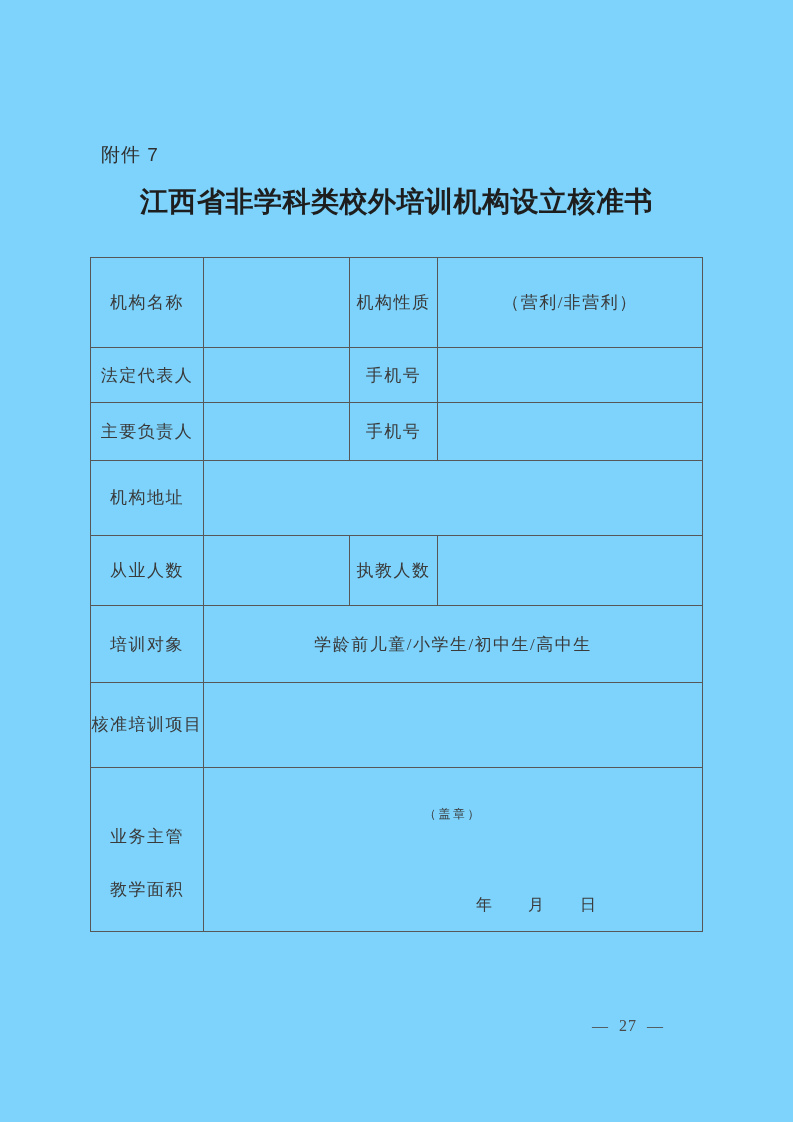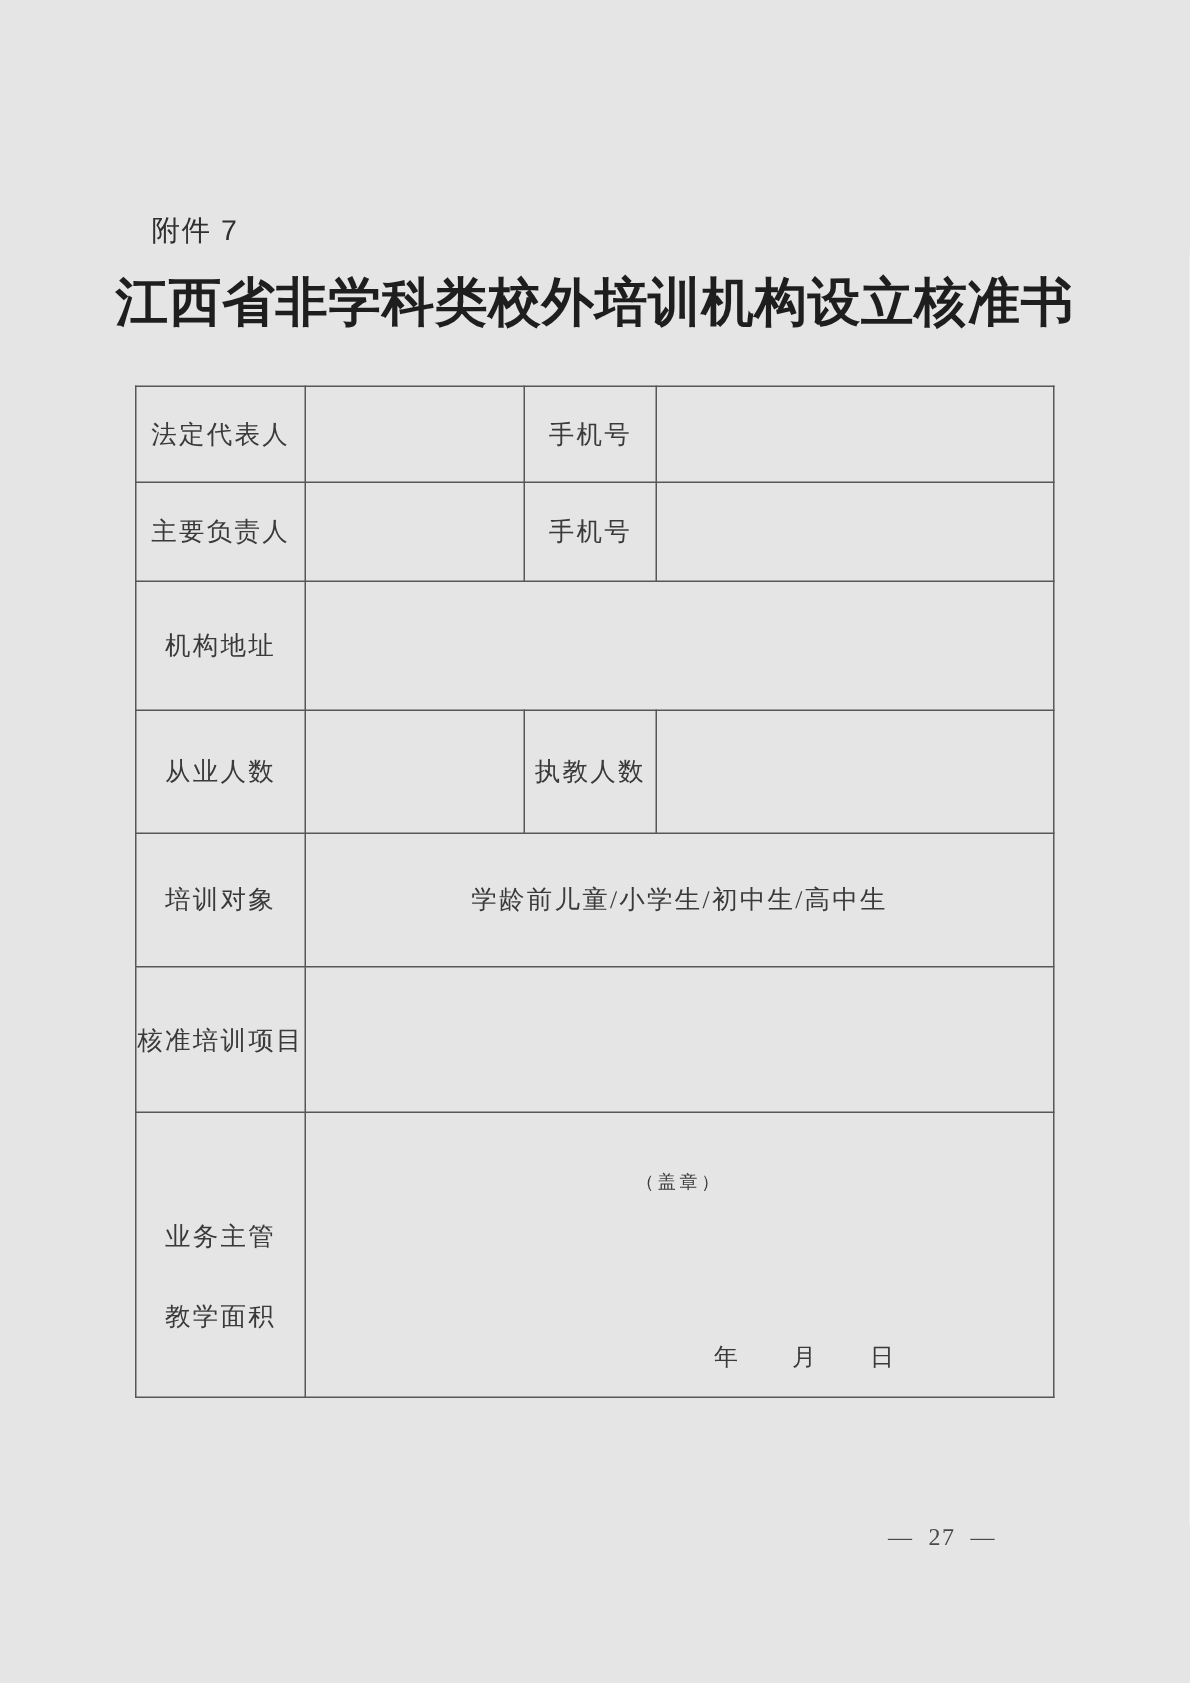--- a/index.html
+++ b/index.html
@@ -11,40 +11,40 @@
     width: 793px;
     height: 1122px;
     position: relative;
     font-family: "Liberation Serif", "DejaVu Serif", serif;
     color: #383838;
     overflow: hidden;
   }
   .page {
     position: absolute;
     inset: 0;
-    background: #e5e5e5;
+    background: #7dd3fc;
   }
   .attachment-label {
     position: absolute;
     left: 101px;
     top: 143px;
     font-family: "Liberation Sans", "DejaVu Sans", sans-serif;
     font-size: 19px;
     line-height: 24px;
     color: #2f2f2f;
     letter-spacing: 1px;
   }
   .doc-title {
     position: absolute;
     left: 0;
     right: 0;
     top: 183px;
     margin: 0;
     text-align: center;
-    font-size: 35px;
+    font-size: 28px;
     line-height: 38px;
     font-weight: 700;
     letter-spacing: 0.5px;
     color: #1e1e1e;
     font-family: "Liberation Serif", "DejaVu Serif", serif;
   }
   table.approval-form {
     position: absolute;
     left: 90px;
     top: 257px;
@@ -129,20 +129,26 @@
   <h1 class="doc-title">江西省非学科类校外培训机构设立核准书</h1>
 
   <table class="approval-form">
     <colgroup>
       <col class="c1">
         <col class="c2">
         <col class="c3">
         <col class="c4">
     </colgroup>
     <tbody>
+      <tr class="r1">
+        <td>机构名称</td>
+        <td></td>
+        <td>机构性质</td>
+        <td class="value-cell">（营利/非营利）</td>
+      </tr>
       <tr class="r2">
         <td>法定代表人</td>
         <td></td>
         <td>手机号</td>
         <td class="value-cell"></td>
       </tr>
       <tr class="r3">
         <td>主要负责人</td>
         <td></td>
         <td>手机号</td>

